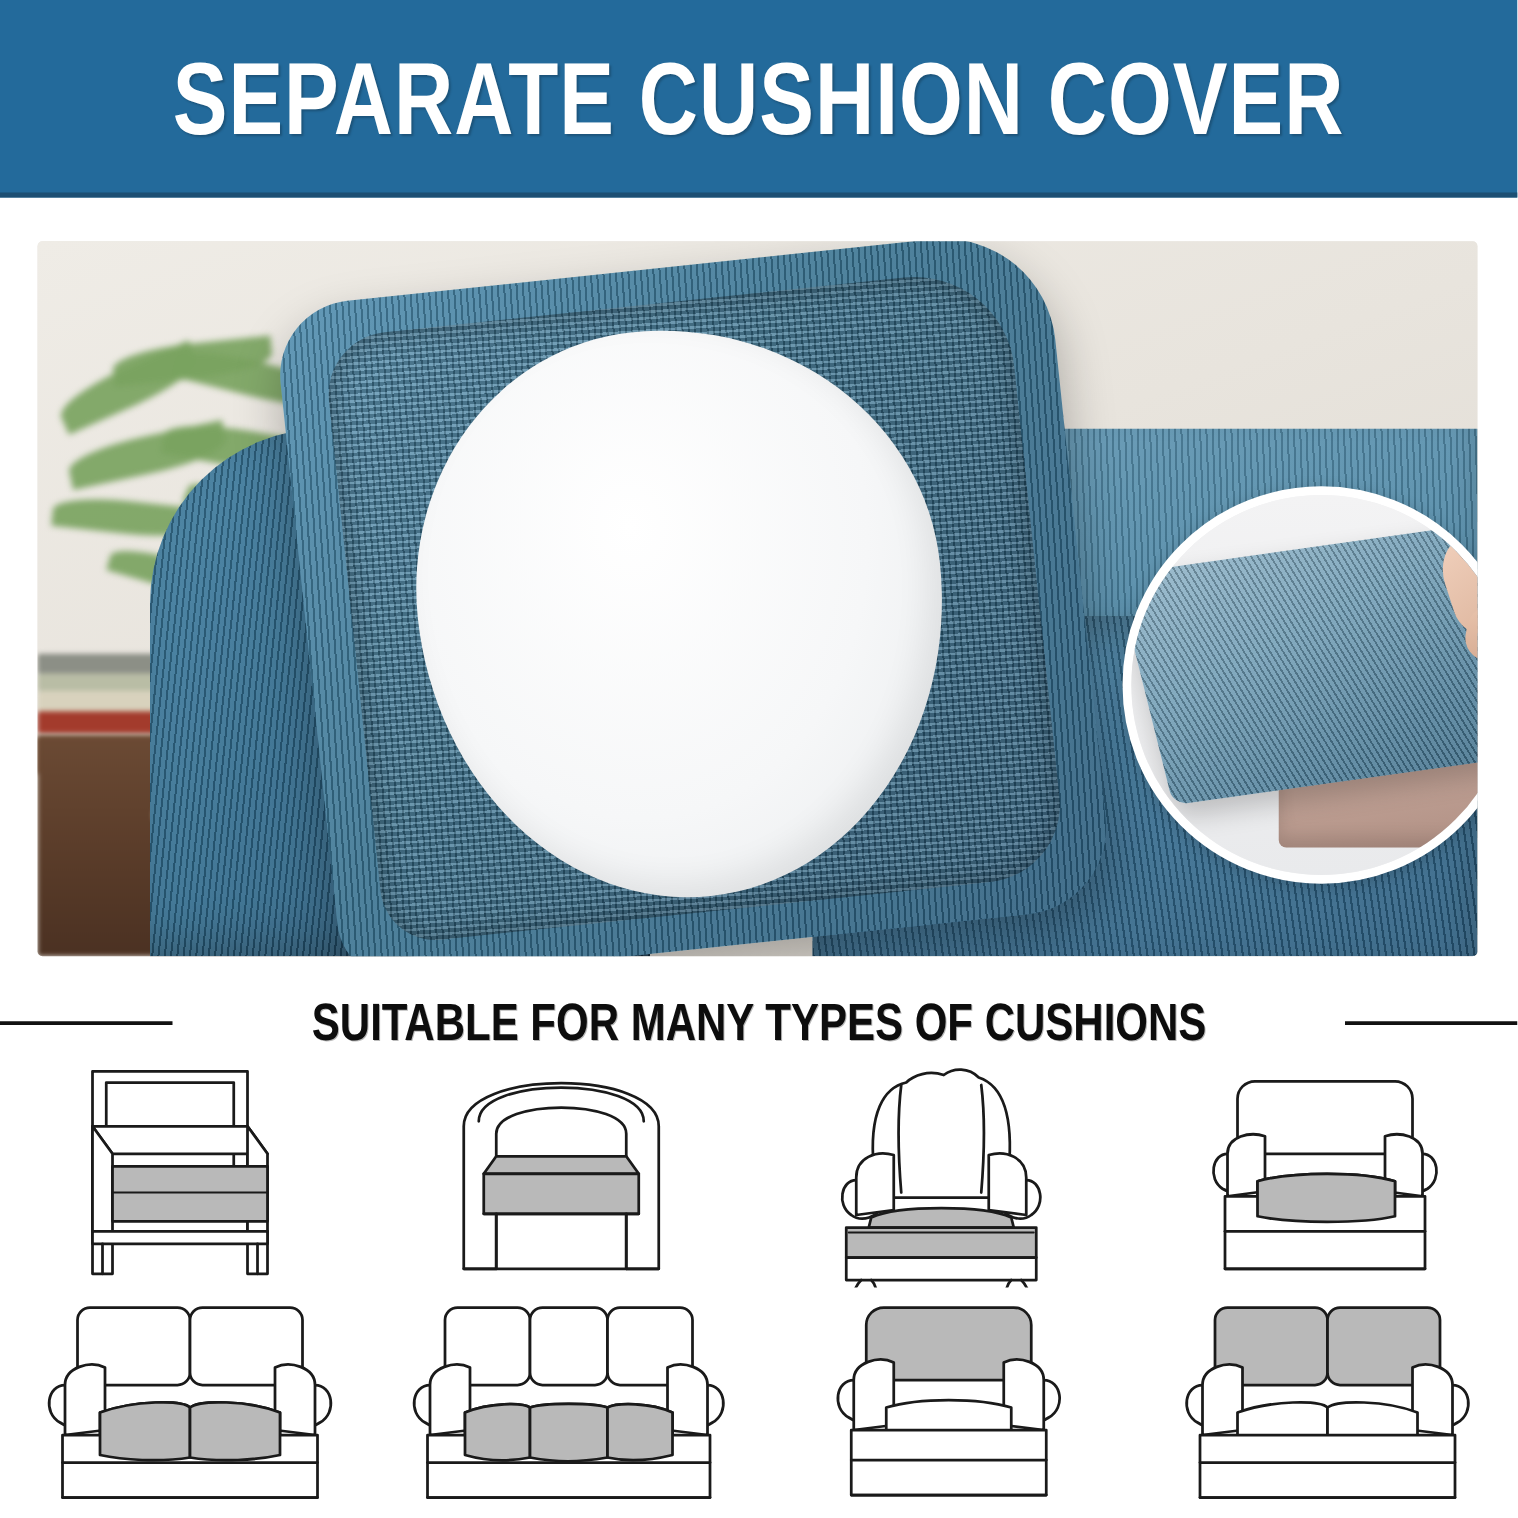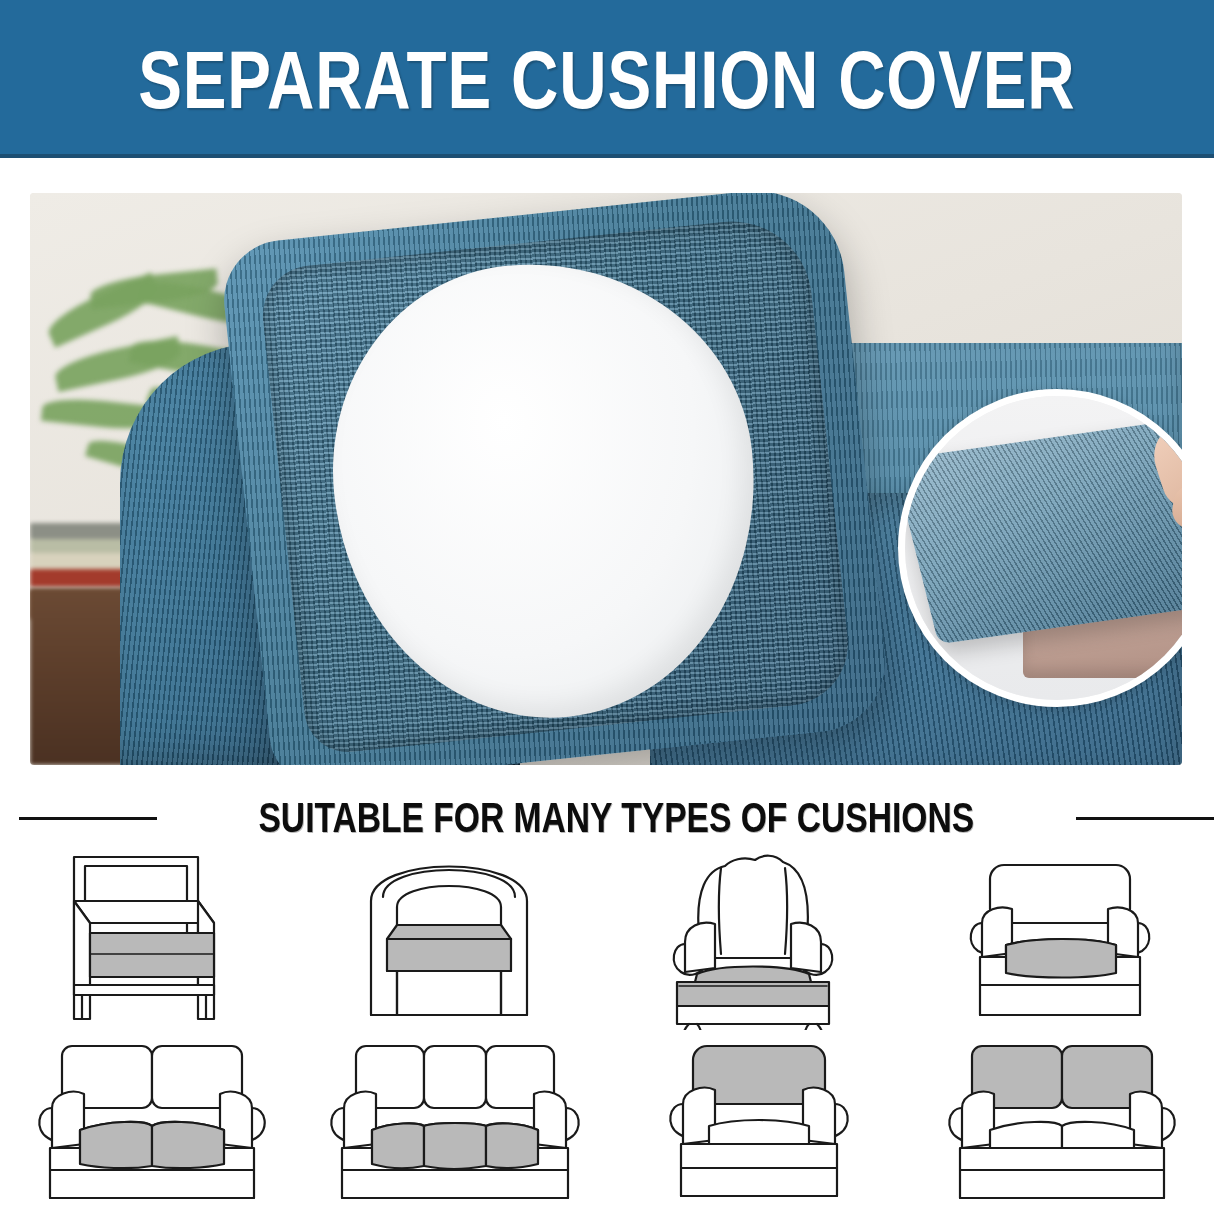--- a/index.html
+++ b/index.html
@@ -146,21 +146,21 @@
   .hand2{
     position:absolute;left:268px;top:88px;width:48px;height:46px;
     background:linear-gradient(160deg,#eac5ae 0%,#d3a88f 100%);
     border-radius:46% 40% 38% 40%;
     transform:rotate(10deg);
   }
 
   
   .sec-head{
     position:absolute;left:0;top:790px;width:1214px;height:56px;
-    display:flex;align-items:center;justify-content:flex-end;gap:12px;
+    display:flex;align-items:center;justify-content:space-between;gap:12px;
   }
   .rule{height:3px;background:#111;width:138px;flex:none;}
   .sec-title{
     color:#0d0d0d;font-weight:bold;font-size:42px;white-space:nowrap;
     transform:scaleX(0.80);transform-origin:center;line-height:1;
     text-shadow:1px 1px 0 rgba(0,0,0,.28);
   }
 
   
   .grid{position:absolute;left:0;top:846px;width:1214px;height:368px;}

